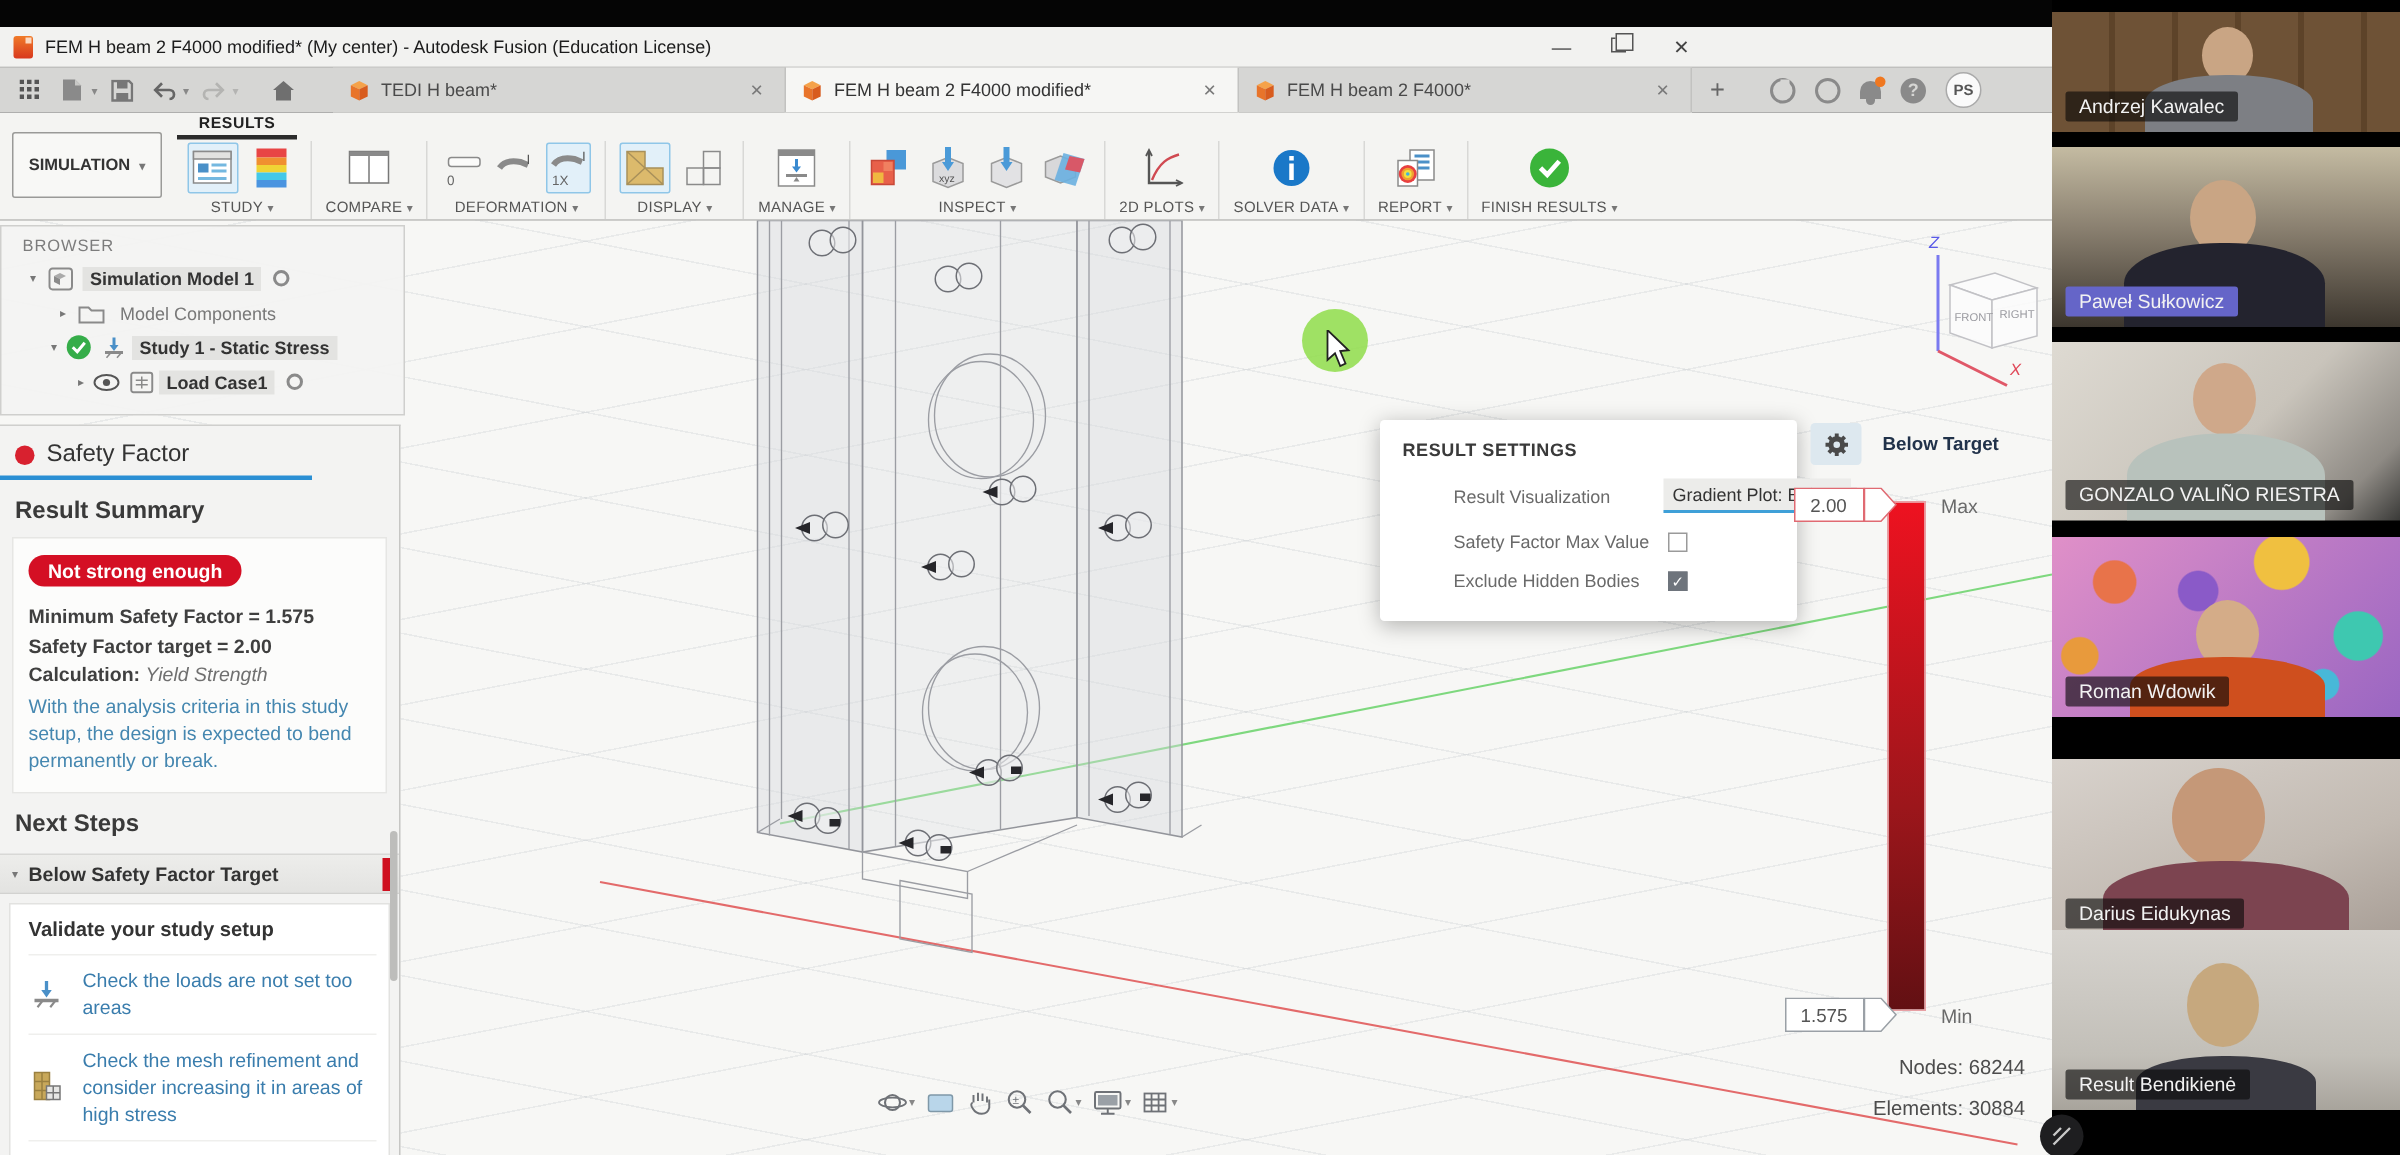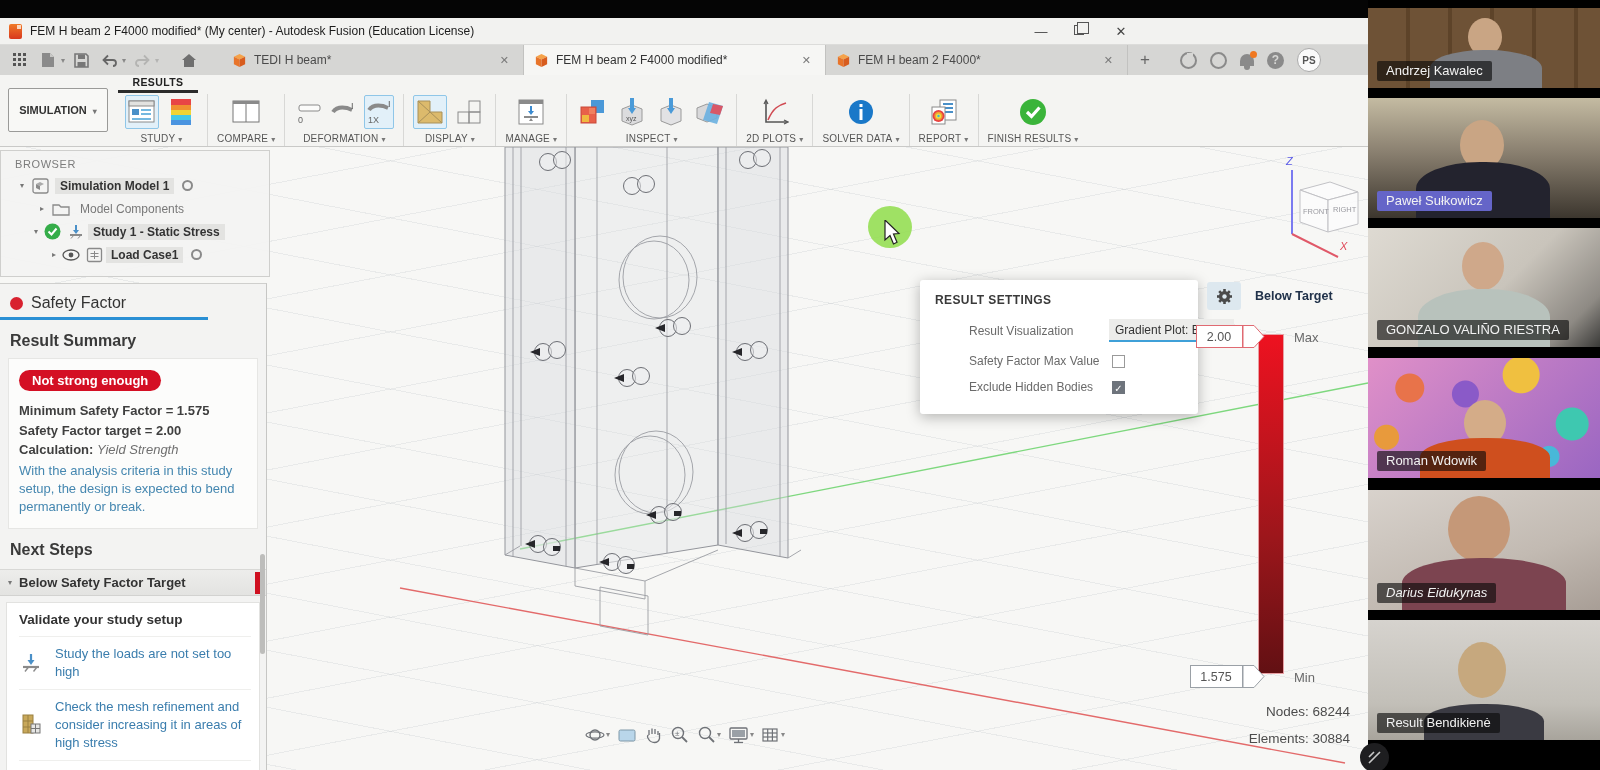--- a/index.html
+++ b/index.html
@@ -138,21 +138,21 @@
   .t3 { top:228px; height:119px; background:linear-gradient(135deg,#dedad2 0%,#c9c4bb 55%,#8e8a84 85%,#3a3a38 100%); }
   .t4 { top:358px; height:120px; background:
       radial-gradient(circle 15px at 18% 25%, #e8734a 0 14px, transparent 15px),
       radial-gradient(circle 19px at 66% 14%, #f0c040 0 18px, transparent 19px),
       radial-gradient(circle 17px at 88% 55%, #3ec8b0 0 16px, transparent 17px),
       radial-gradient(circle 13px at 8% 66%, #e89a3c 0 12px, transparent 13px),
       radial-gradient(circle 14px at 42% 30%, #8a5ac8 0 13px, transparent 14px),
       radial-gradient(circle 11px at 78% 82%, #48b8d8 0 10px, transparent 11px),
       radial-gradient(circle 9px at 30% 80%, #60d8a0 0 8px, transparent 9px),
       linear-gradient(135deg,#e090c8,#9a66c2); }
-  .t5 { top:490px; height:120px; background:linear-gradient(160deg,#d8d2cc 0%,#c2bab2 60%,#a89e96 100%);font-style:italic; }
+  .t5 { top:506px; height:120px; background:linear-gradient(160deg,#d8d2cc 0%,#c2bab2 60%,#a89e96 100%); }
   .t6 { top:620px; height:120px; background:linear-gradient(180deg,#d6d3ce 0%,#c2bfb8 70%,#a8a49c 100%); }
   .zoom-float { position:absolute; left:1360px; top:743px; width:29px; height:29px; border-radius:50%; background:#1e1e20; display:flex; align-items:center; justify-content:center; }
 
   svg text { font-family:"Liberation Sans", sans-serif; }
 </style>
 </head>
 <body>
 
 <div class="screen">
 
@@ -741,21 +741,21 @@
         <div class="step">
           <span class="s-ico">
             <svg width="22" height="20">
                 <line x1="11" y1="1" x2="11" y2="8" stroke="#4a90c8" stroke-width="2.2"></line>
                 <polygon points="7.5,7 14.5,7 11,12" fill="#4a90c8"></polygon>
                 <line x1="3" y1="14" x2="19" y2="14" stroke="#8a8a8a" stroke-width="2.2"></line>
                 <line x1="5" y1="18.5" x2="8.5" y2="14" stroke="#8a8a8a" stroke-width="1.4"></line>
                 <line x1="13.5" y1="18.5" x2="17" y2="14" stroke="#8a8a8a" stroke-width="1.4"></line>
               </svg>
           </span>
-          <span class="s-text">Study the loads are not set too high</span>
+          <span class="s-text">Check the loads are not set too areas</span>
         </div>
         <div class="step">
           <span class="s-ico">
             <svg width="22" height="24">
                 <rect x="3" y="2" width="10" height="18" fill="#c8a85a" stroke="#9a8040"></rect>
                 <line x1="8" y1="2" x2="8" y2="20" stroke="#9a8040"></line>
                 <line x1="3" y1="8" x2="13" y2="8" stroke="#9a8040"></line>
                 <line x1="3" y1="14" x2="13" y2="14" stroke="#9a8040"></line>
                 <rect x="11" y="11" width="9" height="9" fill="#e6e6e4" stroke="#777"></rect>
                 <line x1="11" y1="15.5" x2="20" y2="15.5" stroke="#777"></line>

